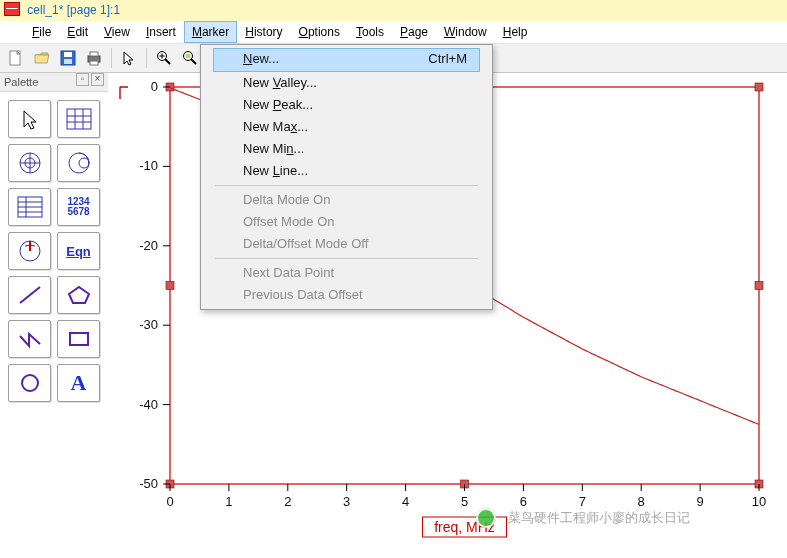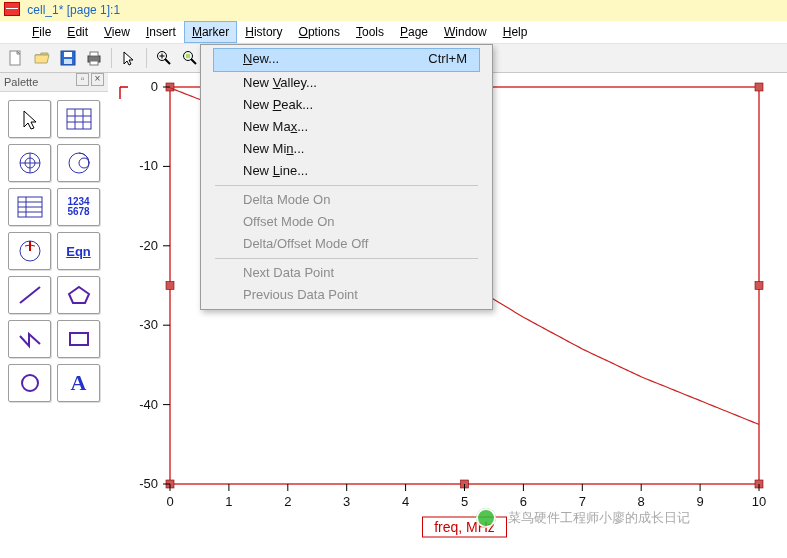--- a/index.html
+++ b/index.html
@@ -288,14 +288,14 @@
     <div class="mi">New <span class="mul">P</span>eak...</div>
     <div class="mi">New Ma<span class="mul">x</span>...</div>
     <div class="mi">New Mi<span class="mul">n</span>...</div>
     <div class="mi">New <span class="mul">L</span>ine...</div>
     <div class="msep"></div>
     <div class="mi dis">Delta Mode On</div>
     <div class="mi dis">Offset Mode On</div>
     <div class="mi dis">Delta/Offset Mode Off</div>
     <div class="msep"></div>
     <div class="mi dis">Next Data Point</div>
-    <div class="mi dis">Previous Data Point</div>
+    <div class="mi dis">Previous Data Offset</div>
   </div>
 
 </body></html>

